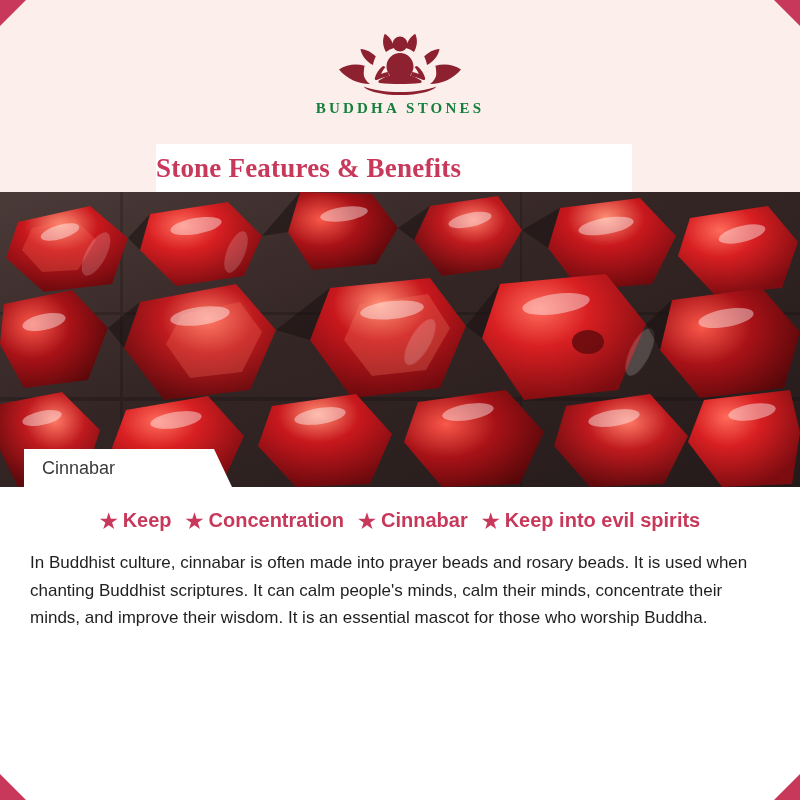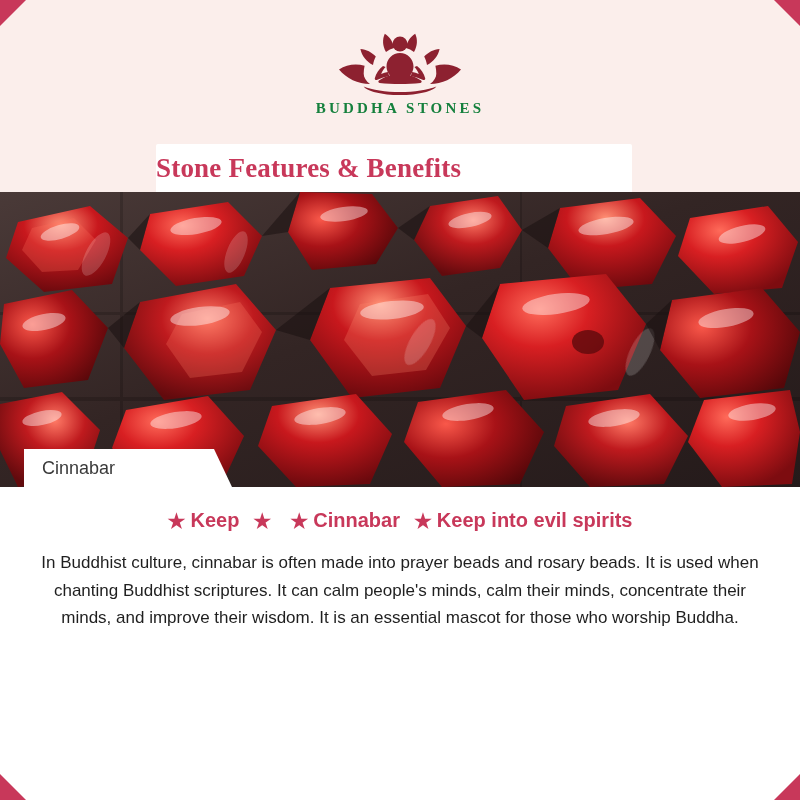--- a/index.html
+++ b/index.html
@@ -175,21 +175,21 @@
     font-size: 20px;
     line-height: 1;
     margin-right: 5px;
     color: #c8385a;
   }
   .desc {
     font-size: 17px;
     line-height: 1.62;
     color: #1f1f1f;
     font-family: "Liberation Sans", sans-serif;
-    text-align: center;
+    text-align: left;
     padding: 0 4px;
   }
 
   
   .bottom-bar {
     position: absolute;
     left: 0;
     bottom: 0;
     width: 800px;
     height: 26px;
@@ -349,20 +349,21 @@
 
   <div class="body-area">
 
     <div class="benefits">
       <span class="benefit">
         <span class="star">★</span>
         <span>Keep</span>
       </span>
       <span class="benefit">
         <span class="star">★</span>
+        <span>Concentration</span>
       </span>
       <span class="benefit">
         <span class="star">★</span>
         <span>Cinnabar</span>
       </span>
       <span class="benefit">
         <span class="star">★</span>
         <span>Keep into evil spirits</span>
       </span>
     </div>

